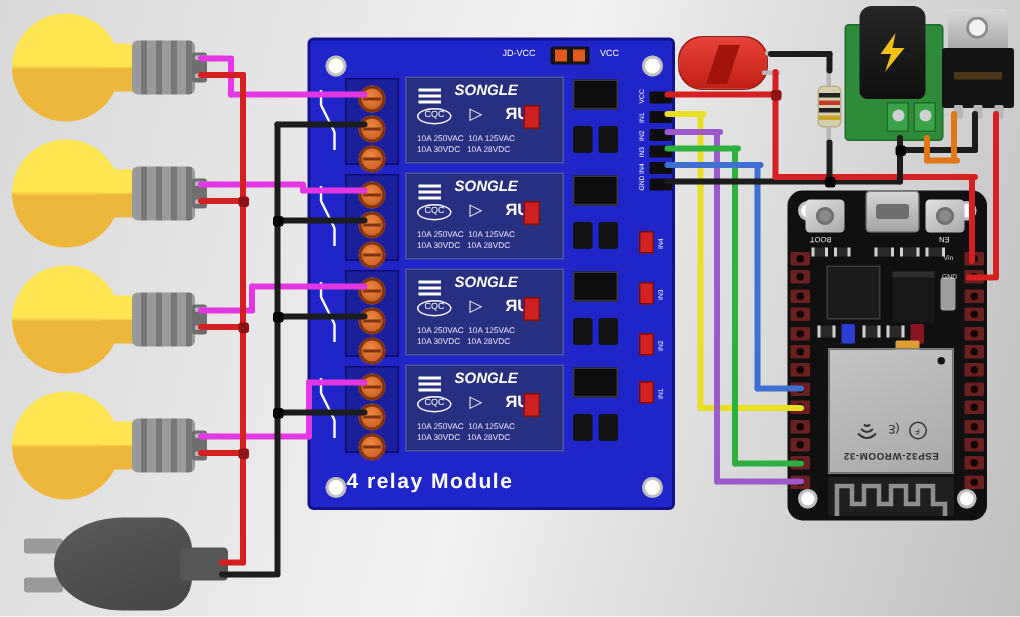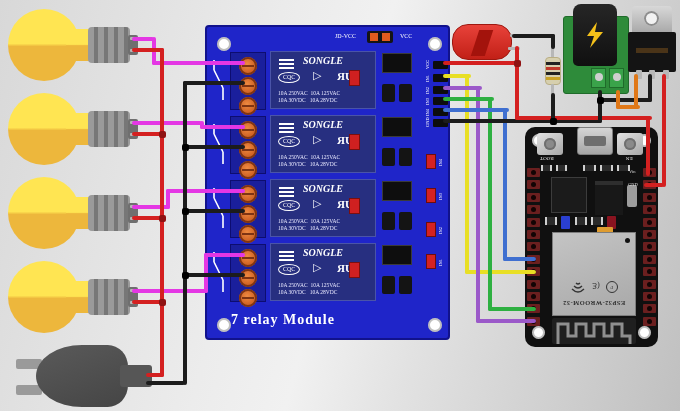--- a/index.html
+++ b/index.html
@@ -1,18 +1,18 @@
 <!DOCTYPE html>
 <html><head>
 <meta charset="utf-8">
 <style>
   html,body{margin:0;padding:0;background:#fff;}
   #scene{position:relative;width:680px;height:411px;overflow:hidden;
     background:linear-gradient(105deg,#d8d8d8 0%,#ececec 38%,#f1f1f1 50%,#e2e2e2 64%,#c0c0c0 100%);
-    font-family:Liberation Serif, serif;}
+    font-family:Liberation Sans, sans-serif;}
   .abs{position:absolute;}
   .wire{position:absolute;border-radius:2px;}
   .junction{position:absolute;width:7px;height:7px;border-radius:2px;}
   .hole{position:absolute;background:#fff;border-radius:50%;box-shadow:inset 0 0 0 2px rgba(0,0,0,.25);}
   
   .bulb{position:absolute;left:8px;width:142px;height:80px;}
   .bulb .glass{position:absolute;left:0;top:4px;width:72px;height:72px;border-radius:50%;
     background:linear-gradient(180deg,#ffe552 0 48%,#edb73c 52%);}
   .bulb .neck{position:absolute;left:58px;top:24px;width:24px;height:32px;
     background:linear-gradient(180deg,#ffe552 0 48%,#edb73c 52%);}
@@ -244,21 +244,21 @@
         <div class="indicator" style="left: 219px; top: 127px;"></div>
         <span class="ind-label" style="left: 231px; top: 139px;">IN4</span>
         <div class="indicator" style="left: 219px; top: 161px;"></div>
         <span class="ind-label" style="left: 231px; top: 173px;">IN3</span>
         <div class="indicator" style="left: 219px; top: 195px;"></div>
         <span class="ind-label" style="left: 231px; top: 207px;">IN2</span>
         <div class="indicator" style="left: 219px; top: 227px;"></div>
         <span class="ind-label" style="left: 231px; top: 239px;">IN1</span>
       </div>
 
-    <span class="abs" style="left:24px;top:285px;font-size:14px;font-weight:bold;color:#fff;letter-spacing:1px">7 relay Module</span>
+    <span class="abs" style="left:24px;top:285px;font-size:14px;font-weight:bold;color:#fff;letter-spacing:1px">4 relay Module</span>
   </div>
 
   <div class="abs" style="left:452px;top:22px;width:80px;height:42px">
     <div class="abs" style="left:0;top:2px;width:60px;height:36px;background:linear-gradient(180deg,#e8423a,#c22017);border-radius:16px;border:1px solid #9e1810;box-sizing:border-box">
       <div class="abs" style="left:22px;top:5px;width:14px;height:26px;background:#a3130c;transform:skewX(-18deg)"></div>
     </div>
     <div class="lead" style="left:58px;top:12px;width:18px;height:3px"></div>
     <div class="lead" style="left:56px;top:25px;width:12px;height:3px"></div>
   </div>
 

